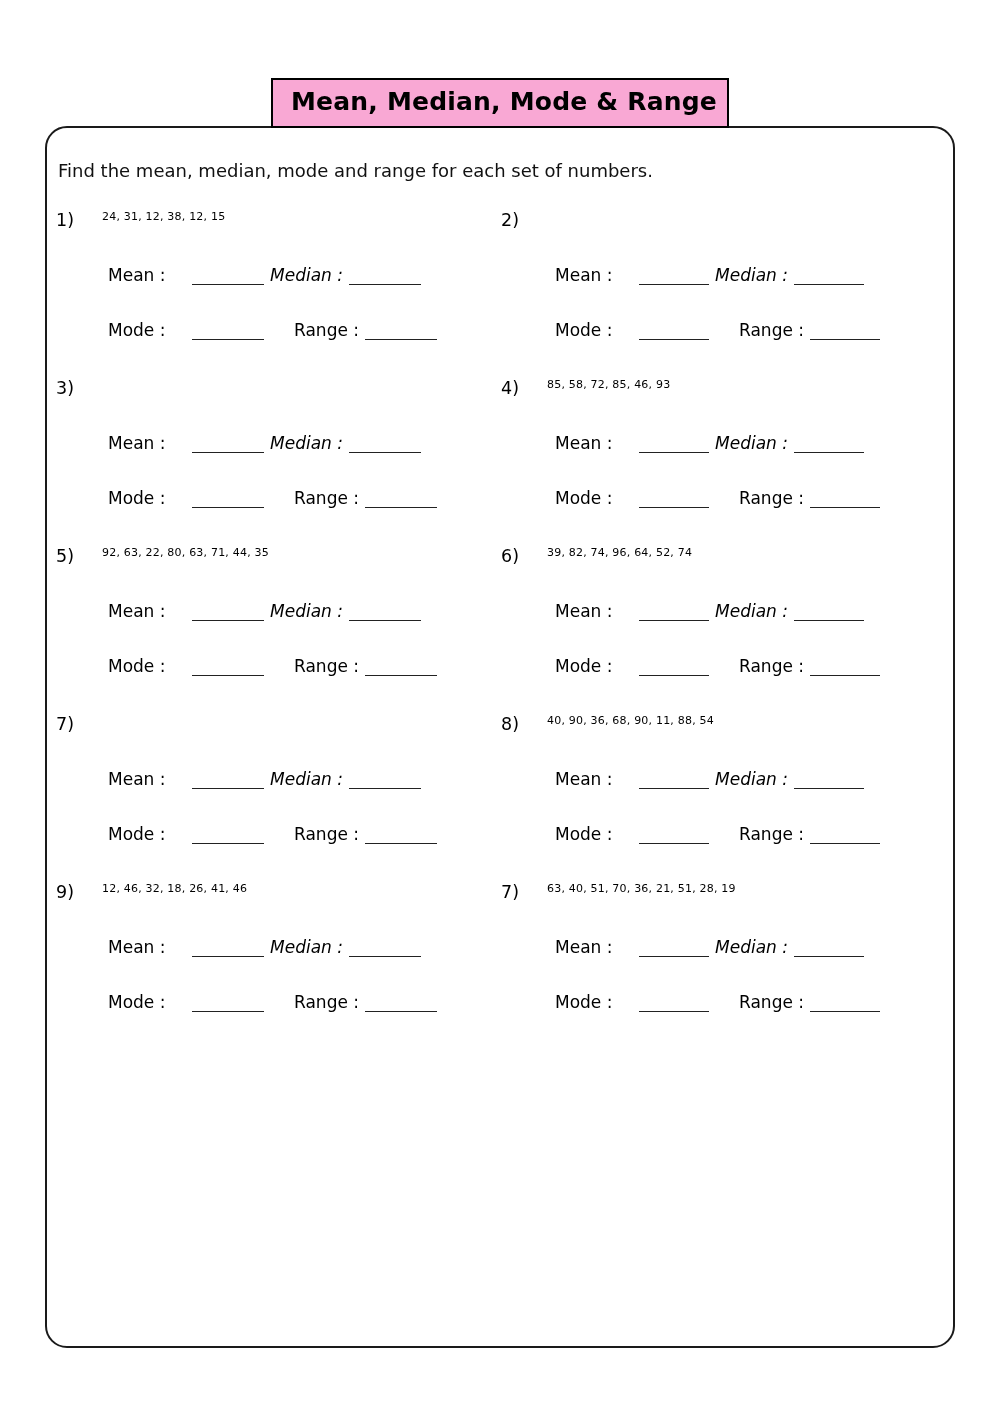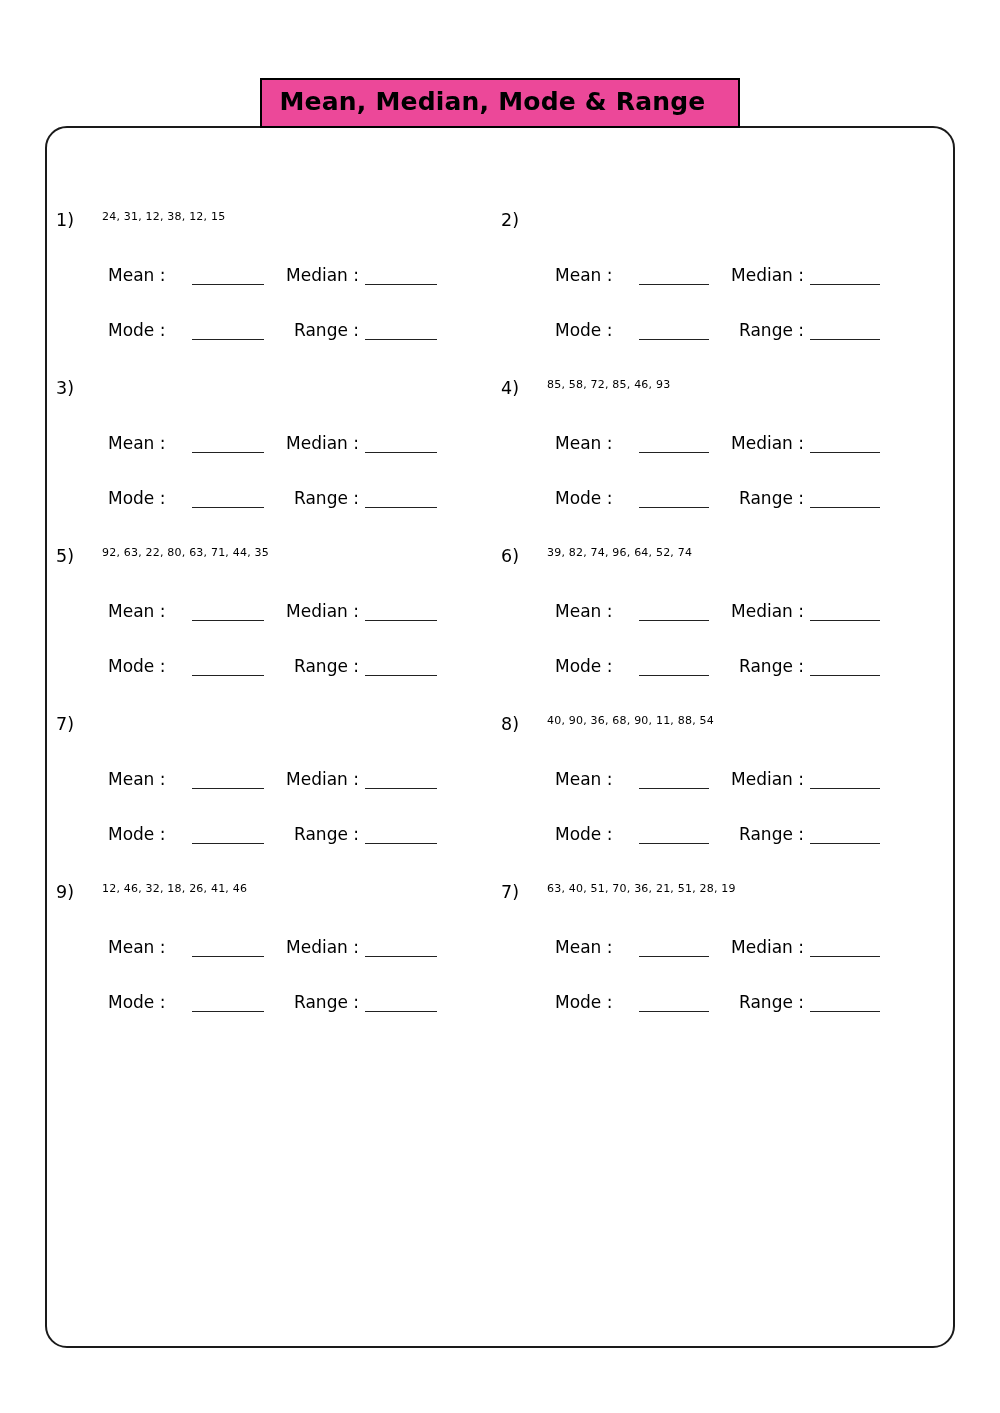--- a/index.html
+++ b/index.html
@@ -27,22 +27,22 @@
     position: absolute;
     top: 78px;
     left: 0;
     width: 1000px;
     display: flex;
     justify-content: center;
     z-index: 5;
   }
   .title-box {
     border: 2px solid #000;
-    background: #ec4899;
-    padding: 8px 33px 10px 18px;
+    background: #f9a8d4;
+    padding: 8px 10px 10px 18px;
     font-size: 25px;
     font-weight: bold;
     letter-spacing: 0.2px;
     line-height: 1.1;
     white-space: nowrap;
   }
 
   
   .frame {
     position: absolute;
@@ -112,38 +112,39 @@
   }
   .lbl.mean  { width: 78px; }
   .lbl.mode  { width: 78px; }
   .blank {
     display: inline-block;
     border-bottom: 1.4px solid #222;
     height: 15px;
     width: 72px;
     margin: 0 6px;
   }
-  .lbl.median { margin-left: 16px; white-space: nowrap; }
+  .lbl.median { white-space: nowrap; font-style: italic; }
   .lbl.range  { margin-left: 24px; white-space: nowrap; margin-top: 21px; }
 
   
   .cell.right .answers { margin-left: 54px; }
   .cell.right .blank { width: 70px; }
 </style>
 </head>
 <body>
 
 <div class="page">
 
   <div class="title-wrap">
     <div class="title-box">Mean, Median, Mode &amp; Range</div>
   </div>
 
   <div class="frame"></div>
 
+  <div class="instruction">Find the mean, median, mode and range for each set of numbers.</div>
 
   <div class="grid">
 
     <div class="row">
       <div class="cell left">
         <div class="qline">
           <span class="qnum">1)</span>
           <span class="qnums">24, 31, 12, 38, 12, 15</span>
         </div>
         <div class="answers">

